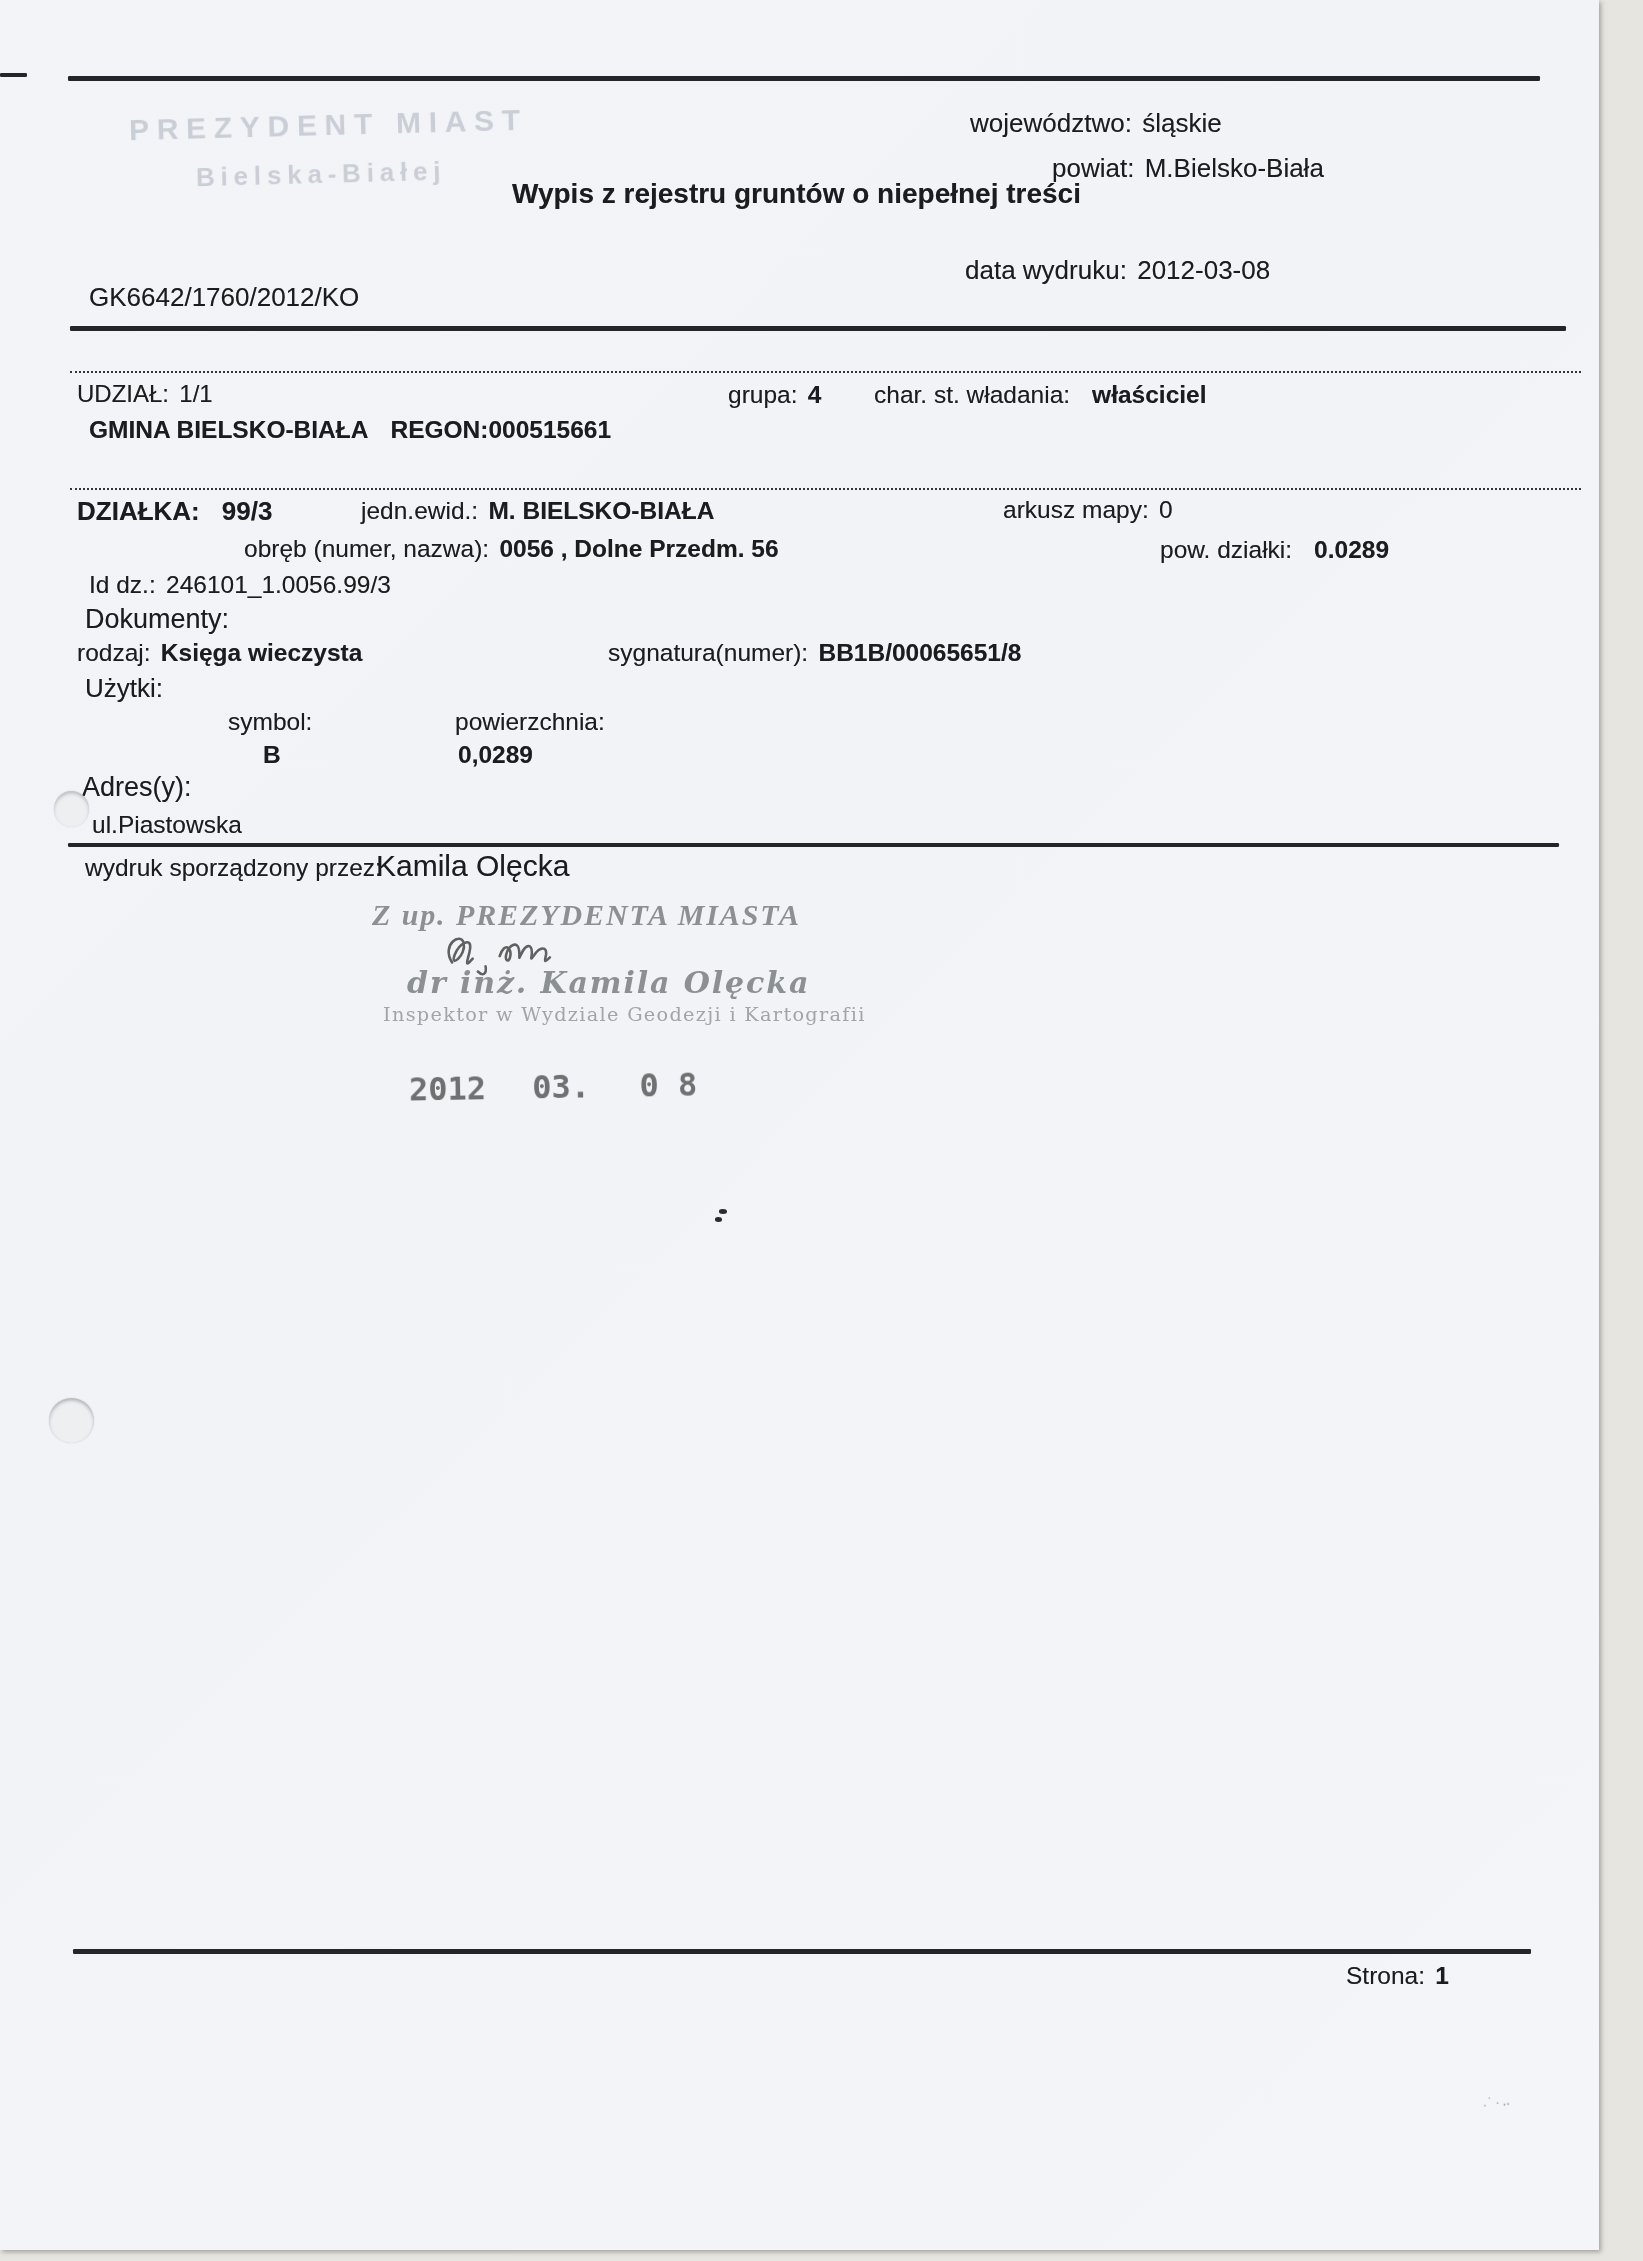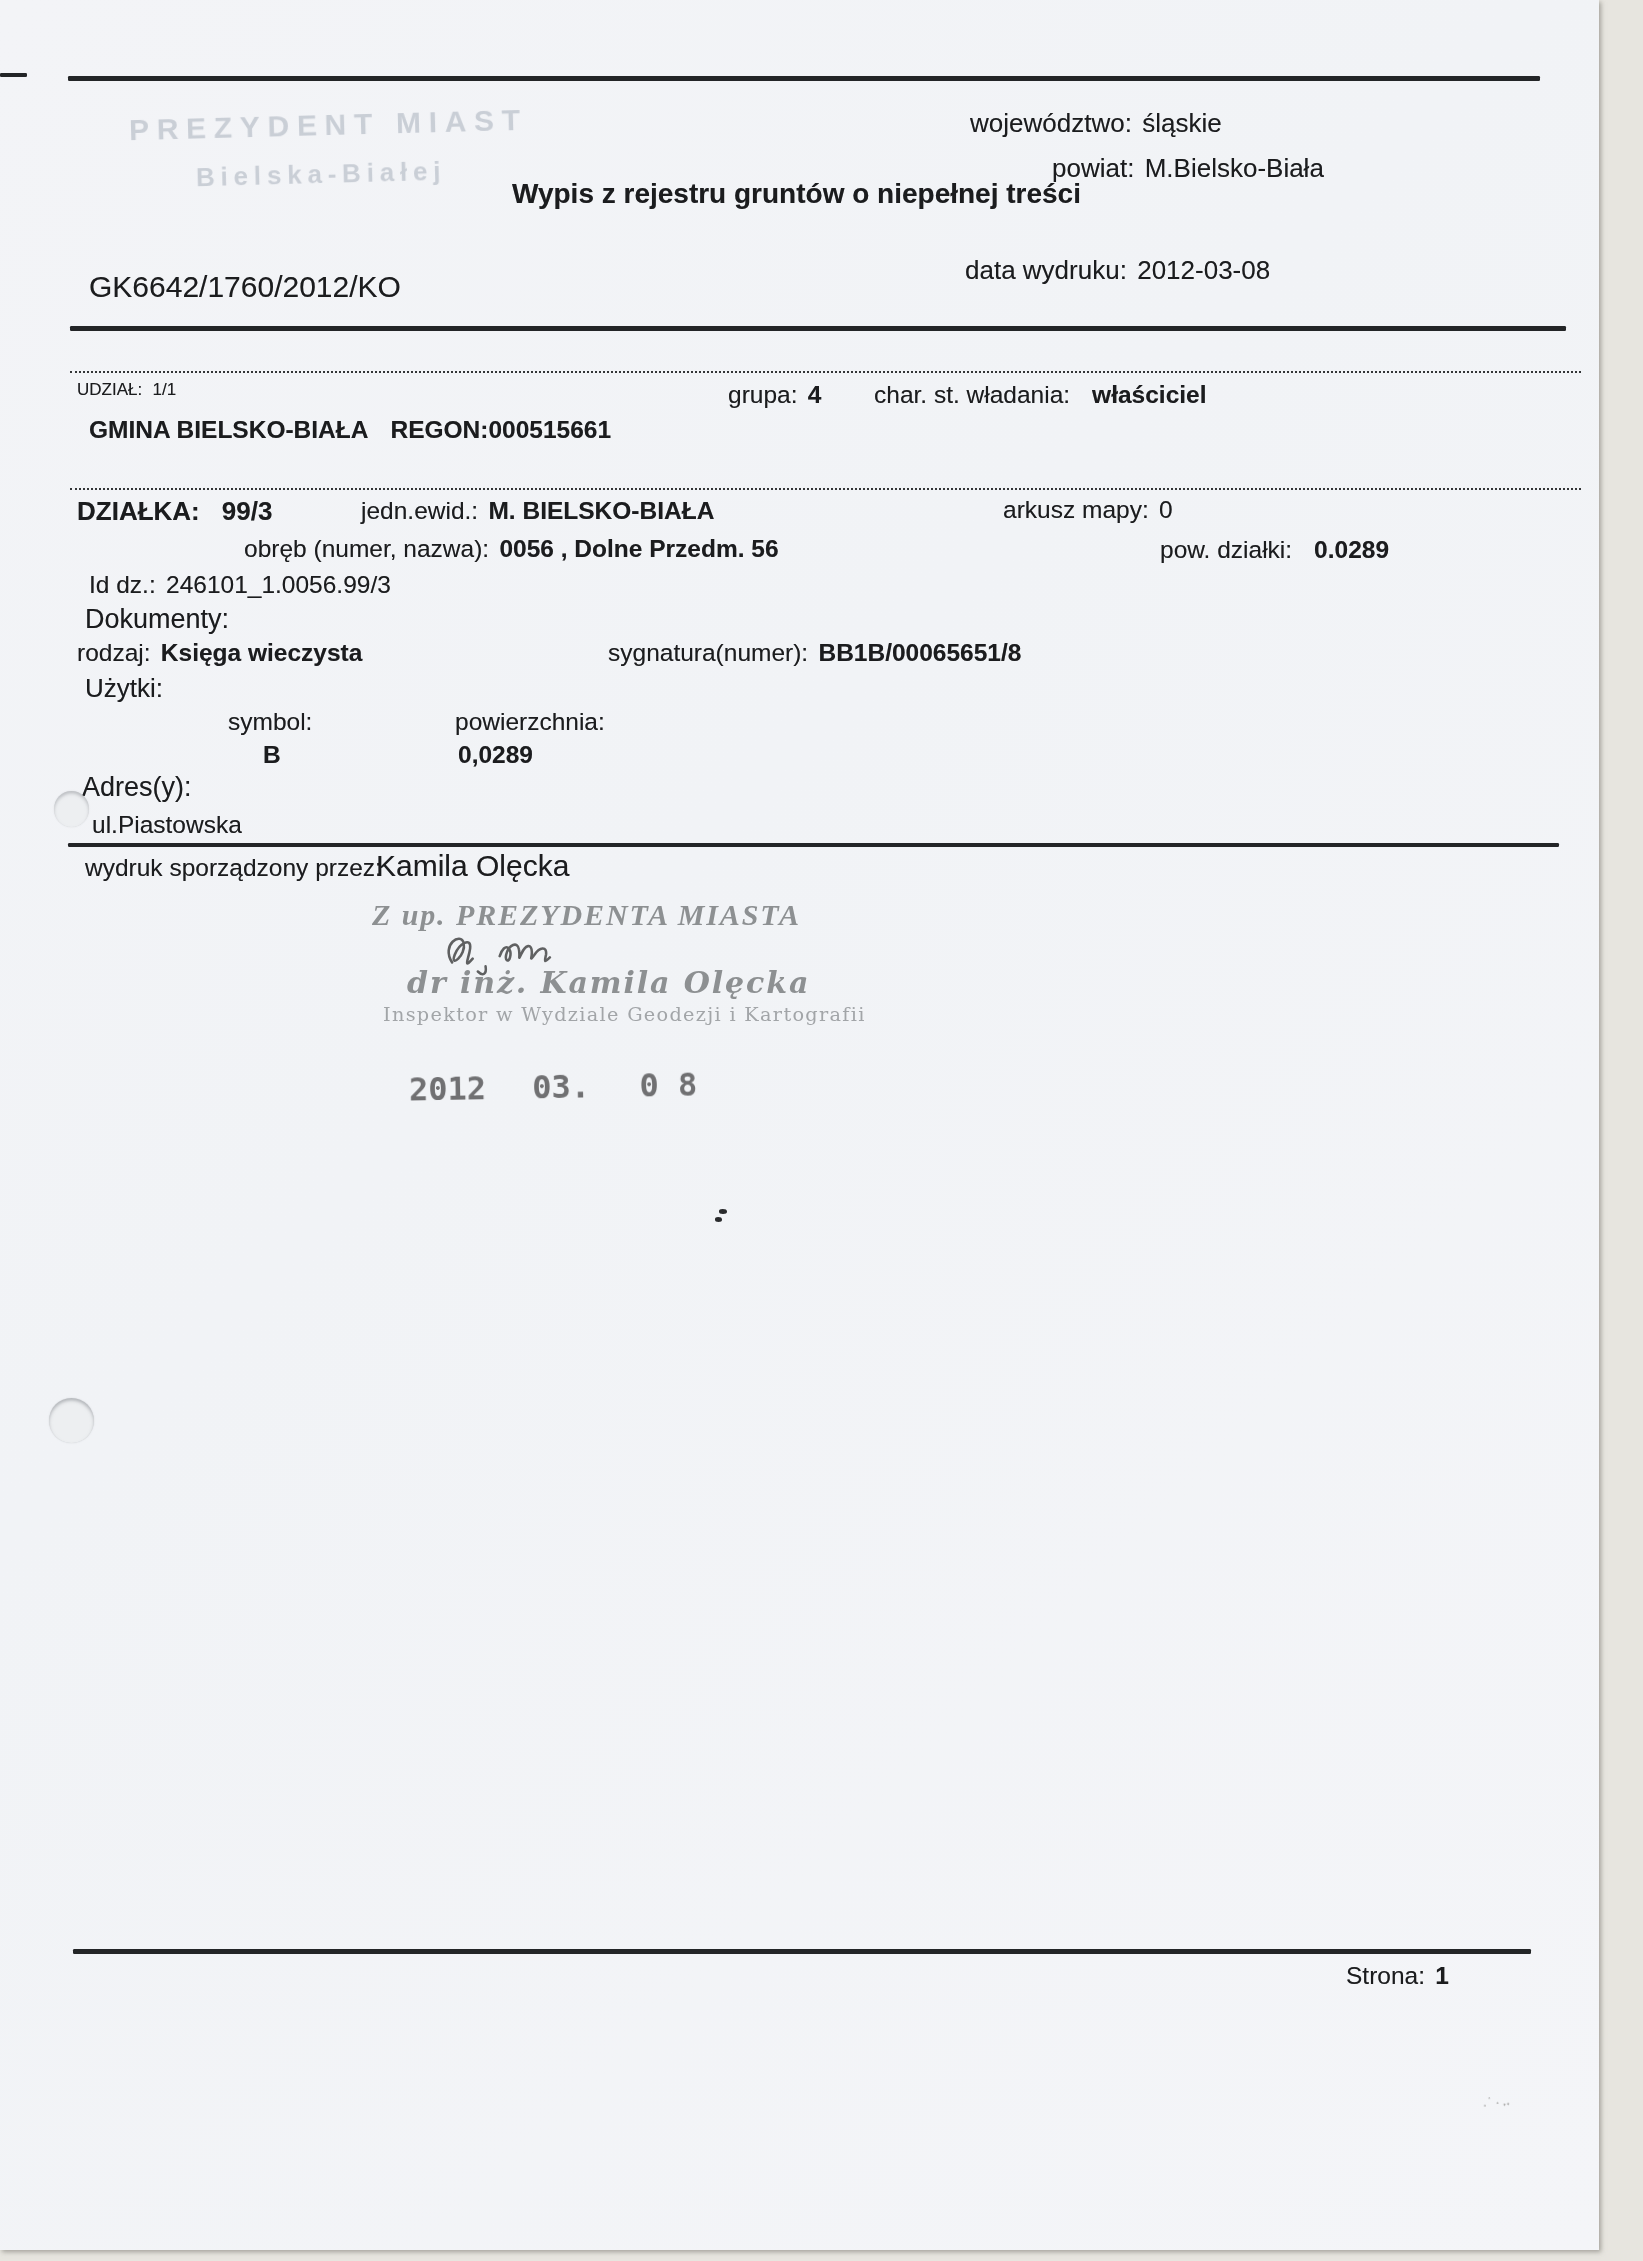--- a/index.html
+++ b/index.html
@@ -59,28 +59,28 @@
   </div>
   <div class="t" style="left:1052px;top:153px;font-size:26px;">
     <span>powiat:</span>
     <span class="gap">M.Bielsko-Biała</span>
   </div>
   <div class="t b" style="left:512px;top:178px;font-size:28px;">Wypis z rejestru gruntów o niepełnej treści</div>
   <div class="t" style="left:965px;top:255px;font-size:26px;">
     <span>data wydruku:</span>
     <span class="gap">2012-03-08</span>
   </div>
-  <div class="t" style="left:89px;top:270px;font-size:30px;">GK6642/1760/2012/KO</div>
+  <div class="t" style="left:89px;top:282px;font-size:26px;">GK6642/1760/2012/KO</div>
 
   <div class="rule" style="left:70px;top:326px;width:1496px;height:4.5px;"></div>
 
 
   <div class="dotted" style="left:70px;top:371px;width:1511px;"></div>
 
-  <div class="t" style="left:77px;top:380px;font-size:17px;">
+  <div class="t" style="left:77px;top:380px;font-size:24px;">
     <span>UDZIAŁ:</span>
     <span class="gap">1/1</span>
   </div>
   <div class="t" style="left:728px;top:381px;font-size:24.5px;">
     <span>grupa:</span>
     <span class="gap b">4</span>
   </div>
   <div class="t" style="left:874px;top:381px;font-size:24.5px;">
     <span>char. st. władania:</span>
     <span class="gap-l b">właściciel</span>

